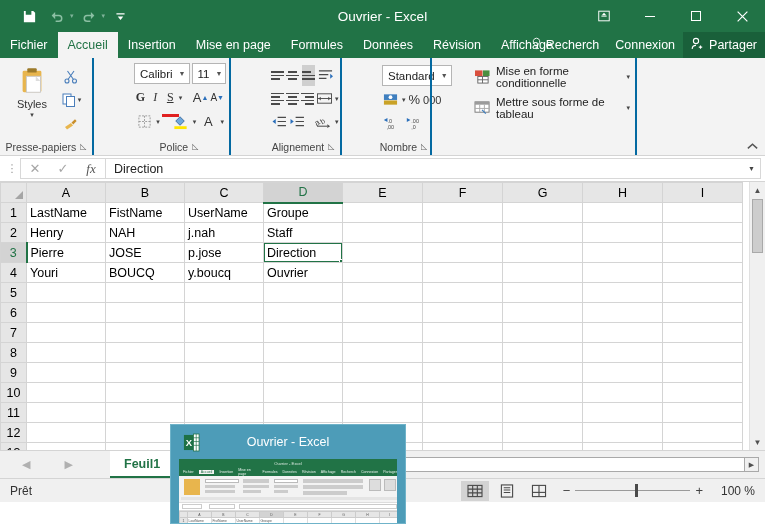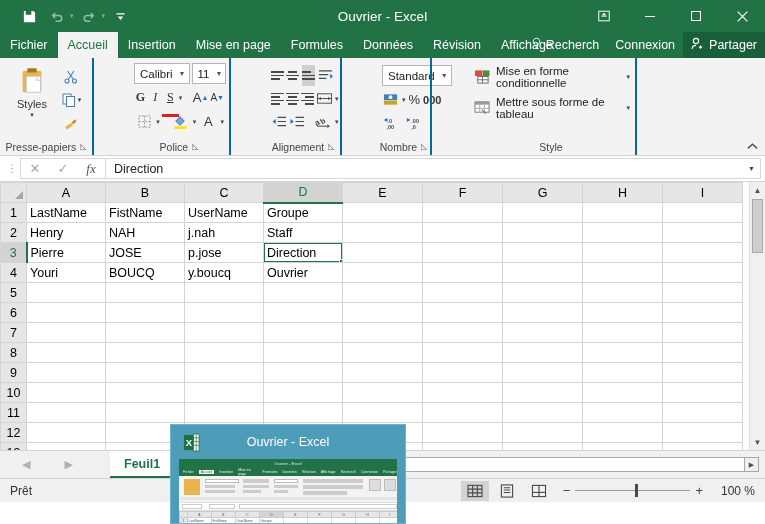--- a/index.html
+++ b/index.html
@@ -76,21 +76,21 @@
     display:flex; align-items:center; justify-content:space-between;
     padding:0 3px 0 5px; font-size:11.5px; color:#222;
   }
   .combo .cv{ overflow:hidden; white-space:nowrap; }
   .combo .ar{ font-size:7px; color:#555; margin-left:6px; }
 
   .iconbtn{
     width:22px;height:21px;display:flex;align-items:center;justify-content:center;
     font-size:12px; color:#333; position:relative;
   }
-  .iconbtn.wide{ width:30px;font-weight:bold; }
+  .iconbtn.wide{ width:30px; }
   .vsep{ width:1px; background:#d0d0d0; margin:2px 3px; }
 
   
   .alignicon{ display:flex; flex-direction:column; justify-content:center; gap:2px; width:13px; }
   .alignicon i{ display:block; height:1.5px; background:#4a4a4a; }
 
   .numrow{ display:flex; align-items:center; gap:3px; margin-bottom:3px; }
 
   .stylerow{
     display:flex; align-items:center; gap:5px; height:22px;
@@ -572,23 +572,20 @@
           <svg width="17" height="15" viewBox="0 0 18 16">
               <rect x="1" y="2" width="15" height="11" fill="#fff" stroke="#777"></rect>
               <rect x="1" y="2" width="15" height="3" fill="#9b9b9b"></rect>
               <path stroke="#aaa" d="M6 5v8M11 5v8M1 9h15"></path>
               <path fill="#3f7fbf" d="M9 10l4 4-1 1-4-4z"></path>
             </svg>
         </span>
         <span>Mettre sous forme de tableau</span>
         <span style="font-size:7px;color:#444">▾</span>
       </div>
-    </div>
-    <div class="rgroup-label">
-      <span>Style</span>
     </div>
   </div>
 
 
   <div class="rgroup" style="width:52px">
     <div class="rgroup-label"></div>
   </div>
 
   <div class="collapse-ribbon">
     <svg width="13" height="9" viewBox="0 0 14 9">

